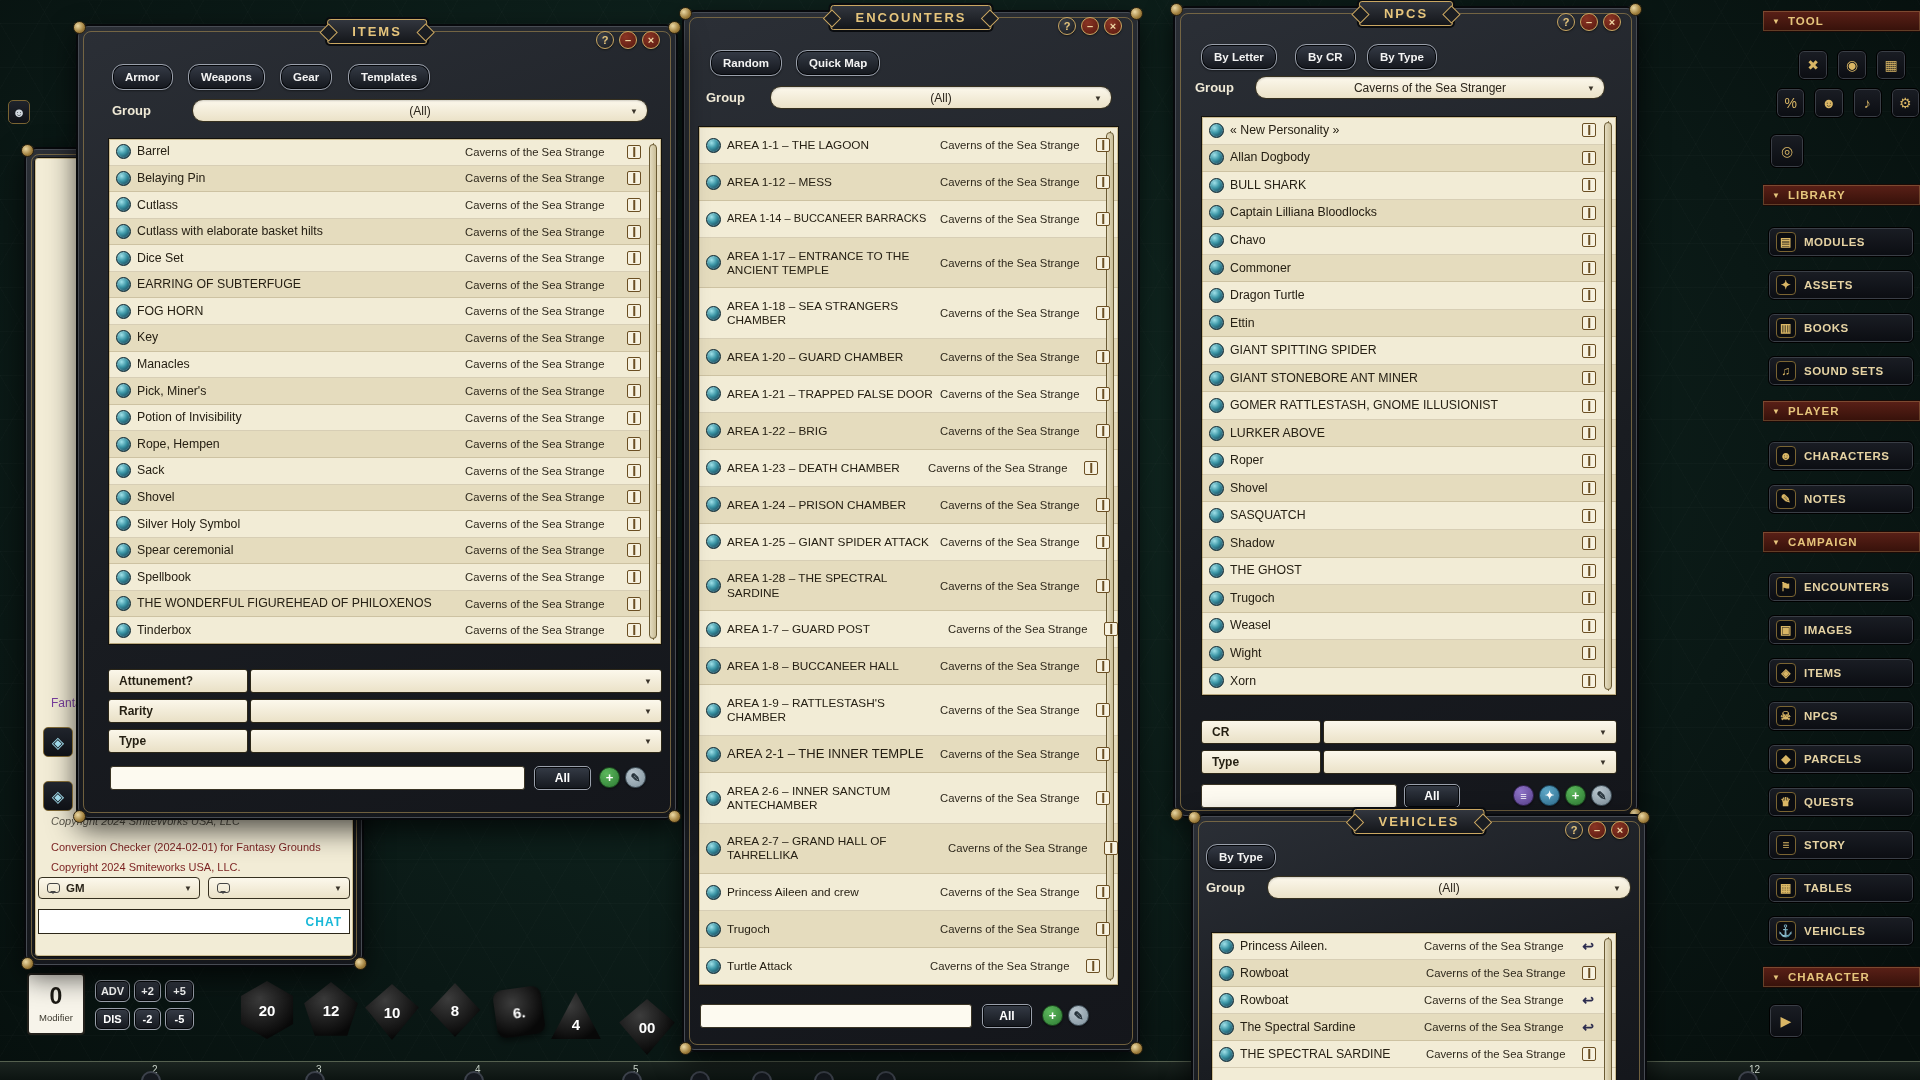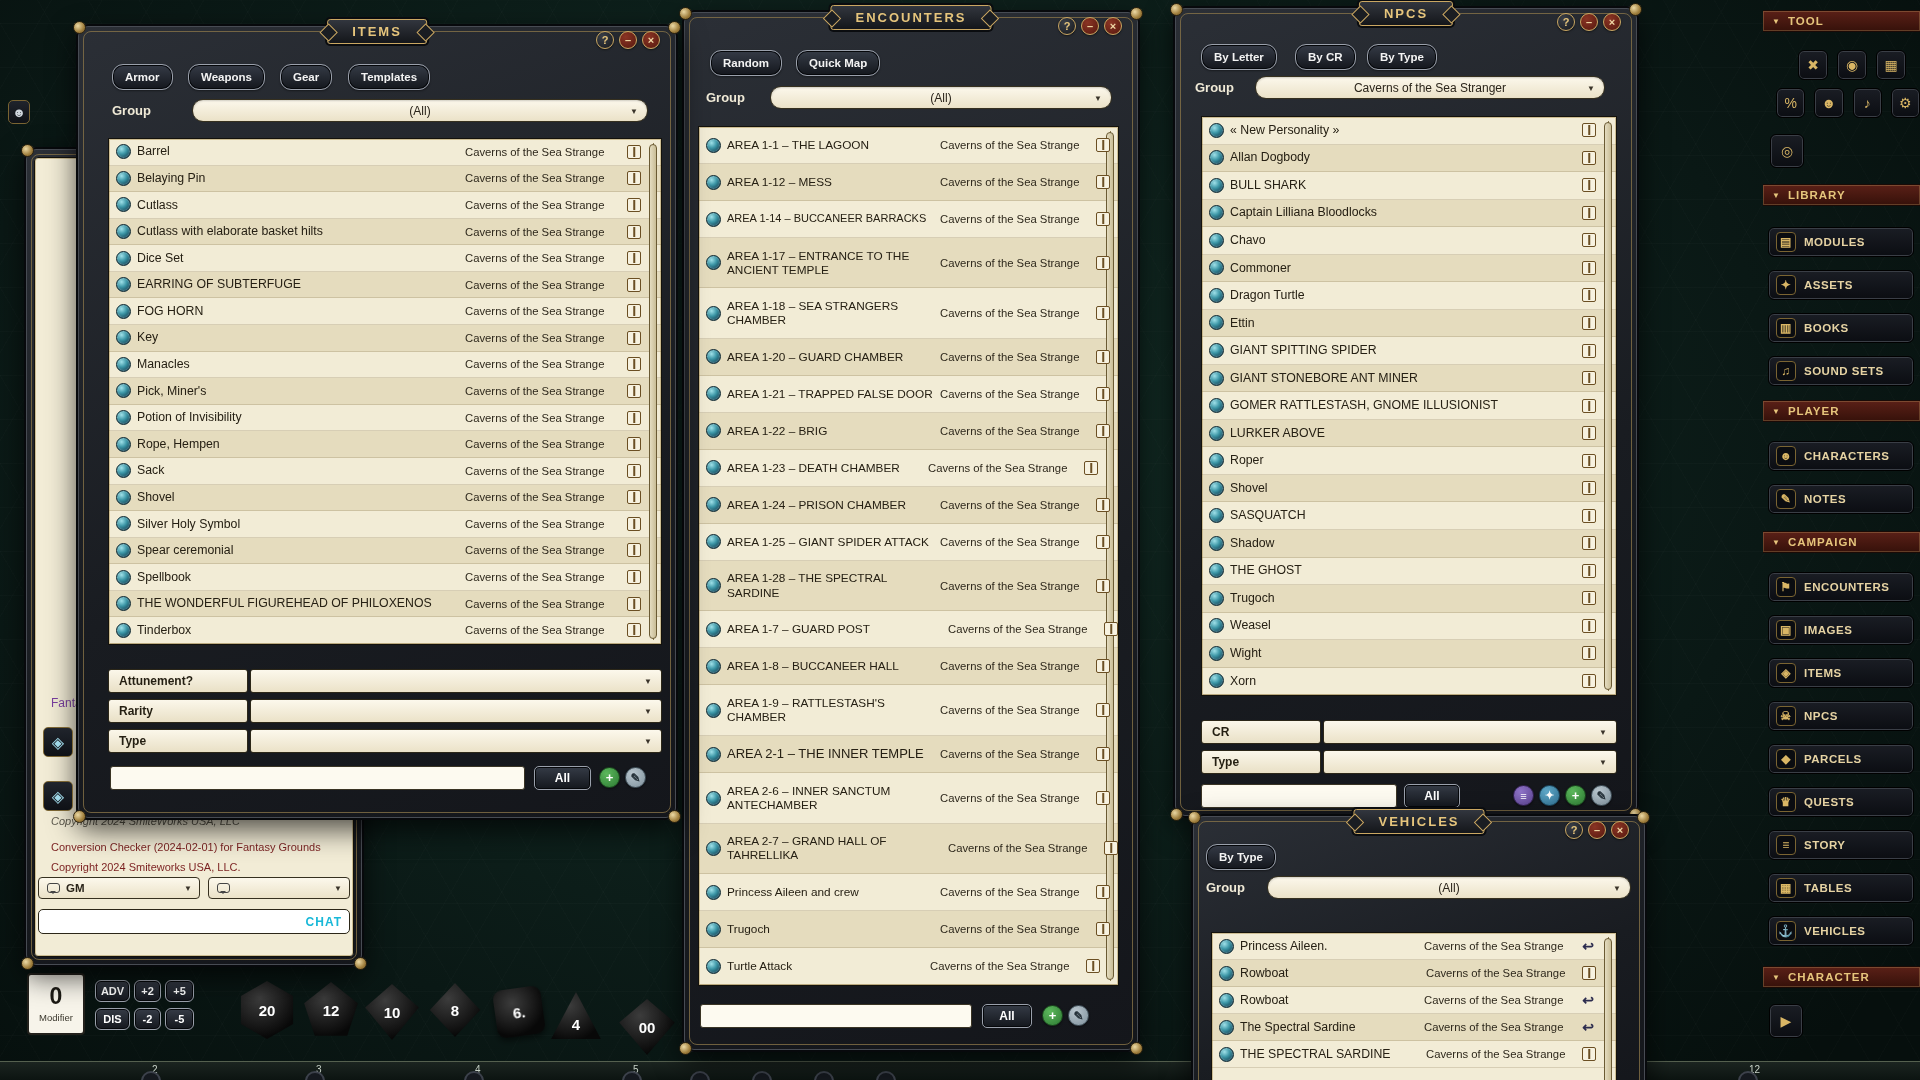--- a/index.html
+++ b/index.html
@@ -107,21 +107,21 @@
     box-shadow:inset 0 0 0 1px #cdbd92; border-radius:4px; }
   .chat-msg { position:absolute; left:16px; right:10px; font-size:11px; line-height:1.3; white-space:nowrap; overflow:hidden; }
   .chat-msg.purple { color:#7a3fa0; font-size:12px; }
   .chat-msg.grey { color:#5c584c; font-style:italic; }
   .chat-msg.maroon { color:#7a1f1f; }
   .bubble { width:13px; height:10px; border:1.5px solid #444; border-radius:3px; position:relative; flex:none; }
   .bubble::after { content:""; position:absolute; left:2px; bottom:-5px; border:3px solid transparent; border-top-color:#444; }
   .chat-select { position:absolute; height:22px; background:linear-gradient(#fcf8ec,#ebe2c8); border:1px solid #36301f;
     border-radius:4px; display:flex; align-items:center; gap:6px; padding:0 8px; font-size:11.5px; font-weight:700; color:#2a241a; }
   .chat-select::after { content:"▼"; position:absolute; right:7px; font-size:8px; color:#3a342a; }
-  .chat-entry { position:absolute; height:25px; background:#ffffff; border:1px solid #2c2718; border-radius:5px;
+  .chat-entry { position:absolute; height:25px; background:#ffffff; border:1px solid #2c2718; border-radius:0;
     display:flex; align-items:center; justify-content:flex-end; padding:0 7px; }
   .chat-entry-label { color:#18b8d8; font-weight:700; font-size:12px; letter-spacing:1px; }
 
   
   .die { position:absolute; display:flex; align-items:center; justify-content:center; color:#fff; font-weight:700;
     font-size:15px; background:radial-gradient(circle at 38% 30%, #3c3c3c, #080808 72%);
     filter:drop-shadow(0 3px 3px rgba(0,0,0,.55)); z-index:8; }
   .mod-box { position:absolute; left:27px; top:973px; width:58px; height:62px; background:#f7f4ea; border:2px solid #23211c;
     border-radius:4px; display:flex; flex-direction:column; align-items:center; justify-content:center; z-index:8; }
   .mod-val { font-size:23px; font-weight:700; color:#1c1a14; line-height:1; }

